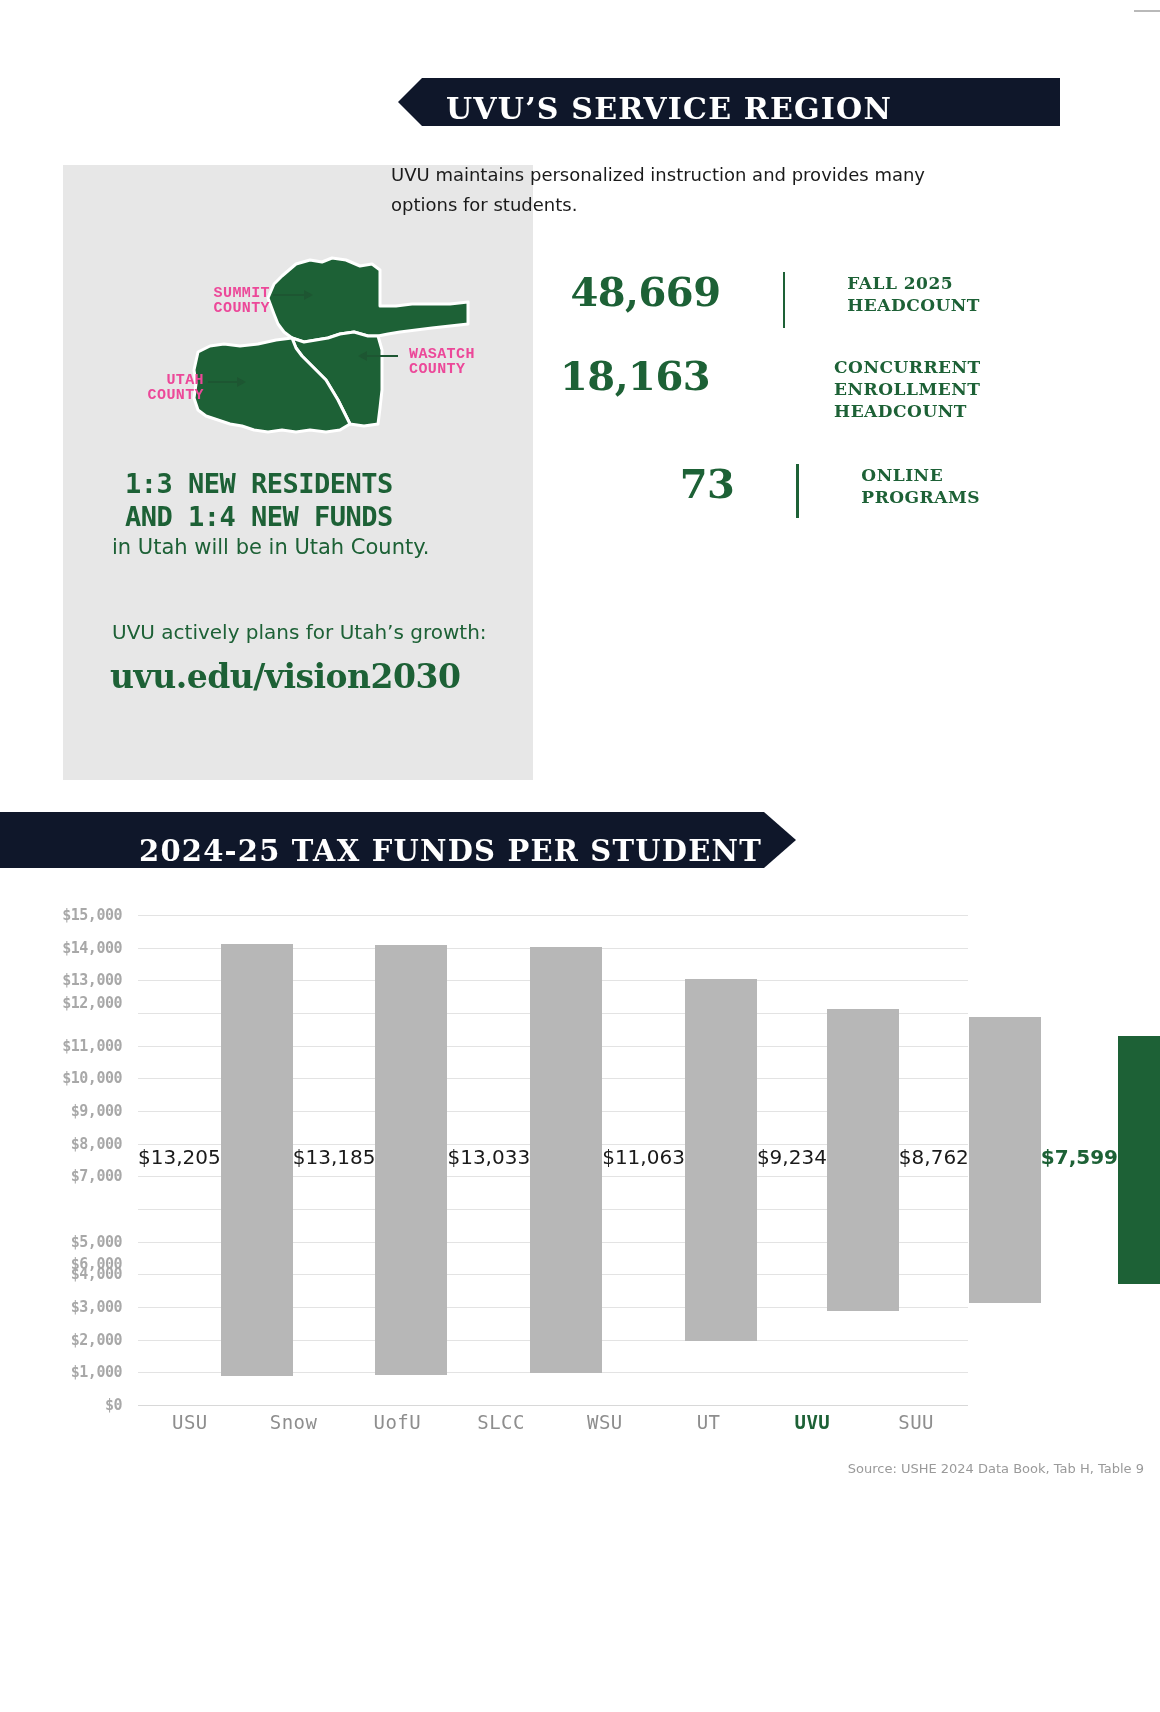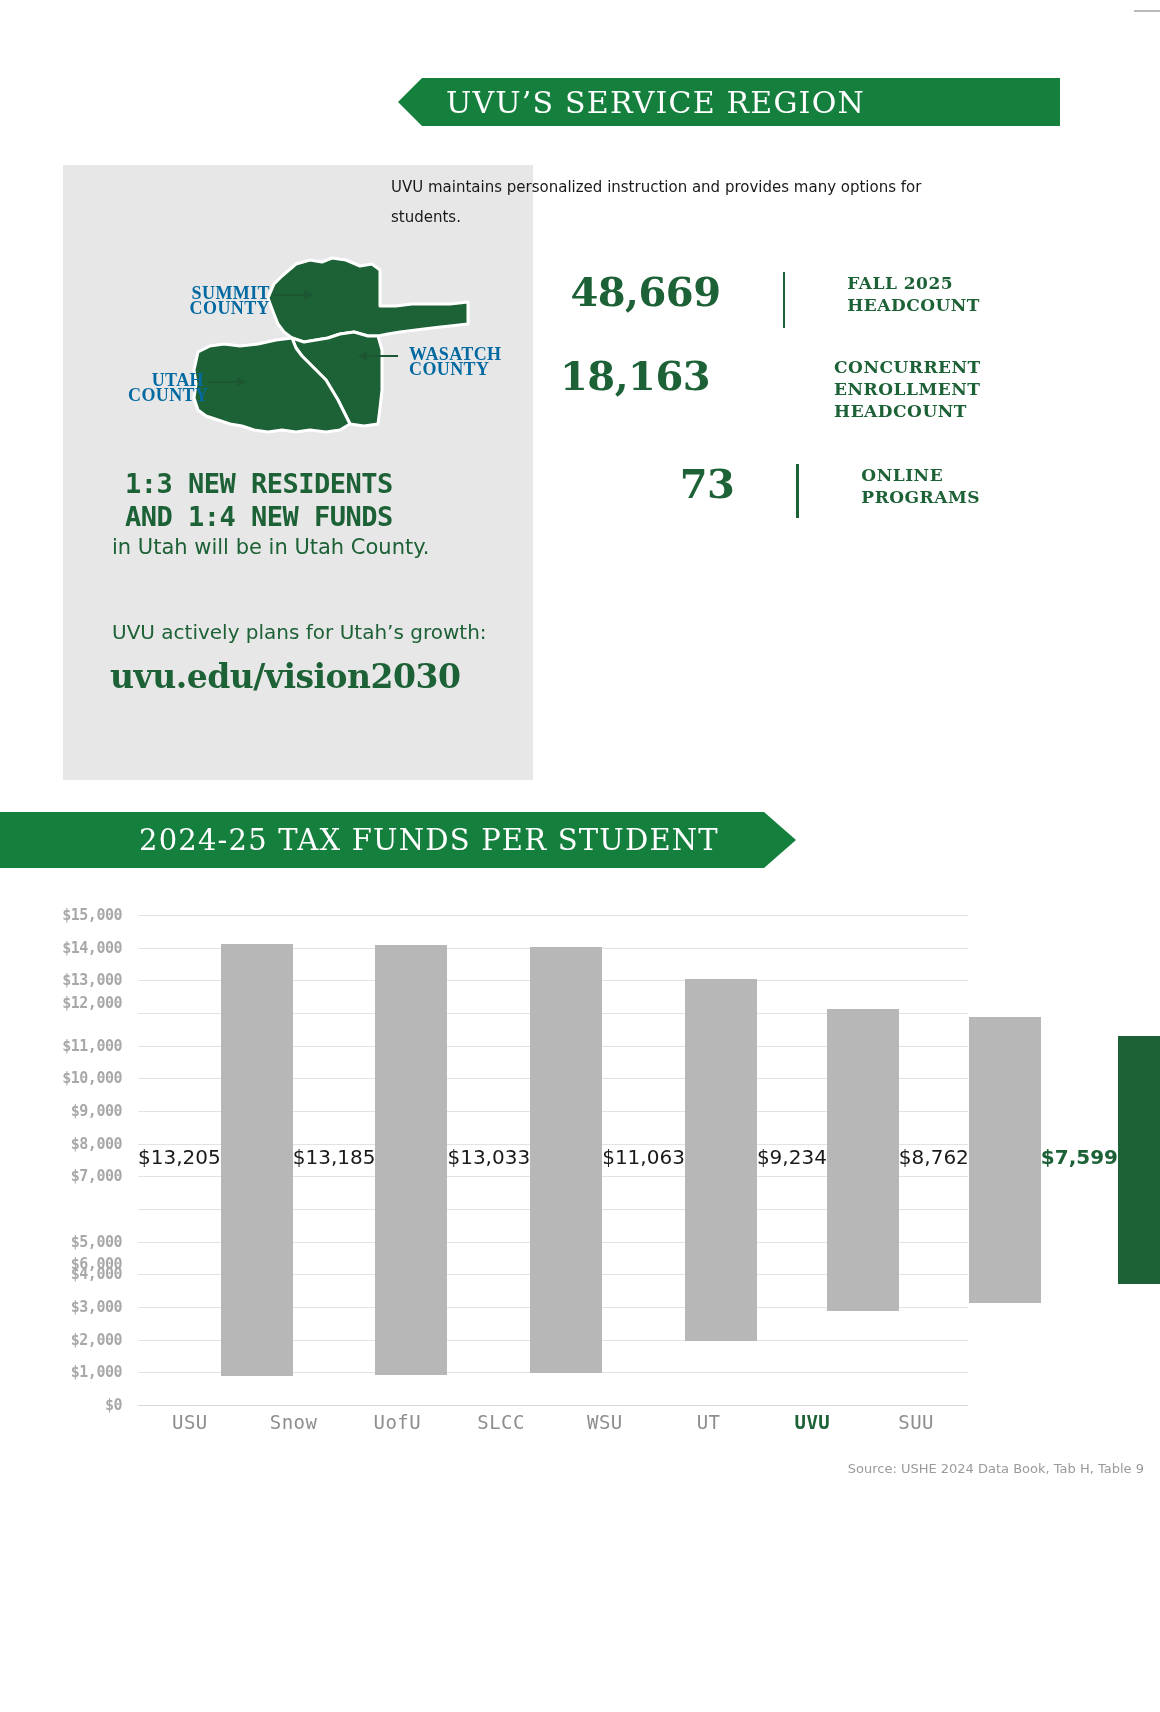--- a/index.html
+++ b/index.html
@@ -14,26 +14,26 @@
   .page{position:relative;width:1160px;height:1712px;}
 
   
   .corner-tick{
     position:absolute;right:0;top:10px;width:26px;height:2px;background:#b9b9b9;
   }
 
   
   .banner{
     position:absolute;
-    background:#15803d;
+    background:#0f172a;
     color:#ffffff;
     display:flex;
-    align-items:center;
+    align-items:flex-end;
     font-family:"DejaVu Serif", serif;
-    font-weight:normal;
+    font-weight:bold;
     letter-spacing:1.2px;
   }
   #banner-service{
     left:398px;top:78px;width:662px;height:48px;
     clip-path:polygon(24px 0, 662px 0, 662px 48px, 24px 48px, 0 24px);
     padding-left:48px;
     box-sizing:border-box;
     font-size:30px;
   }
   #banner-tax{
@@ -49,47 +49,47 @@
     position:absolute;left:63px;top:165px;width:470px;height:615px;
     background:#e7e7e7;
   }
   .map-wrap{
     position:absolute;left:150px;top:240px;width:380px;height:200px;
   }
   .map-svg{display:block;}
 
   .map-label{
     position:absolute;
-    font-family:Liberation Serif, serif;
+    font-family:Liberation Mono, monospace;
     font-weight:bold;
-    font-size:18px;
+    font-size:15px;
     line-height:15px;
-    color:#0369a1;
+    color:#ec4899;
     letter-spacing:0.4px;
   }
   #label-summit{left:180px;top:286px;text-align:right;width:90px;}
   #label-utah{left:128px;top:373px;text-align:right;width:76px;}
   #label-wasatch{left:409px;top:347px;text-align:left;width:100px;}
 
   .arrow{position:absolute;height:2px;background:#1d5632;}
   .arrow::after{
     content:"";position:absolute;top:-4px;width:0;height:0;
     border-top:5px solid transparent;border-bottom:5px solid transparent;
   }
   .arrow.right::after{right:-8px;border-left:9px solid #1d5632;}
   .arrow.left::after{left:-8px;border-right:9px solid #1d5632;}
   #arrow-summit{left:273px;top:294px;width:32px;}
   #arrow-utah{left:208px;top:381px;width:30px;}
   #arrow-wasatch{left:366px;top:355px;width:32px;}
 
   
   .intro{
-    position:absolute;left:391px;top:172px;width:560px;
-    font-family:"DejaVu Sans", sans-serif;
-    font-size:15px;line-height:30px;color:#1a1a1a;
+    position:absolute;left:391px;top:160px;width:560px;
+    font-family:"DejaVu Sans", sans-serif;
+    font-size:18px;line-height:30px;color:#1a1a1a;
   }
 
   
   .stats{position:absolute;left:560px;top:272px;width:420px;}
   .stat-row{display:flex;align-items:flex-start;margin-bottom:28px;gap:44px;}
   .stat-num{
     width:180px;text-align:right;
     font-family:"DejaVu Serif", serif;font-weight:bold;
     font-size:40px;color:#1d6136;letter-spacing:-0.5px;
     line-height:1;

